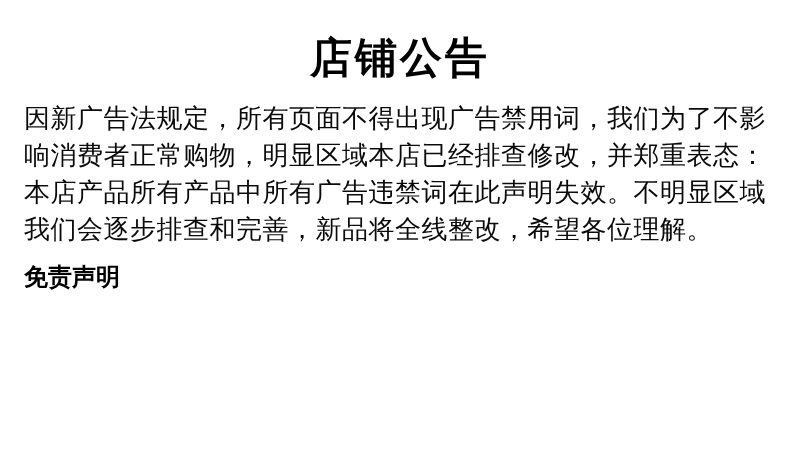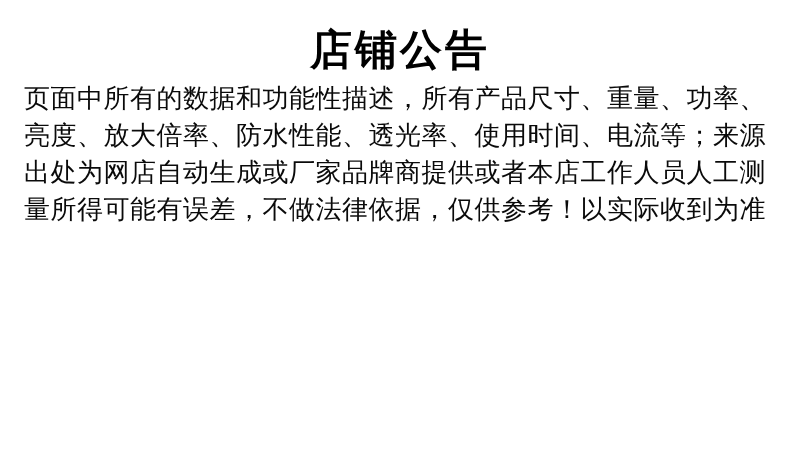--- a/index.html
+++ b/index.html
@@ -27,21 +27,21 @@
     opacity: 0.85;
     z-index: 0;
     white-space: nowrap;
     pointer-events: none;
   }
   .content {
     position: relative;
     z-index: 1;
   }
   .title {
-    margin: 0;
+    margin: 8px;
     padding-top: 22px;
     height: 58px;
     text-align: center;
     font-size: 42px;
     line-height: 56px;
     font-weight: bold;
     letter-spacing: 3px;
     color: #000000;
   }
   .body-text {
@@ -68,19 +68,20 @@
 </head>
 <body>
 
 <div class="page">
 
 
   <div class="content">
 
     <h1 class="title">店铺公告</h1>
 
+    <p class="body-text announcement">因新广告法规定，所有页面不得出现广告禁用词，我们为了不影响消费者正常购物，明显区域本店已经排查修改，并郑重表态：本店产品所有产品中所有广告违禁词在此声明失效。不明显区域我们会逐步排查和完善，新品将全线整改，希望各位理解。</p>
 
+    <h2 class="subheading">免责声明</h2>
 
-    <p class="body-text">页面中所有的数据和功能性描述，所有产品尺寸、重量、功率、亮度、放大倍率、防水性能、透光率、使用时间、电流等；来源出处为网店自动生成或厂家品牌商提供或者本店工作人员人工测量所得可能有误差，不做法律依据，仅供参考！以实际收到为准</p>
 
   </div>
 
 </div>
 
 </body></html>

